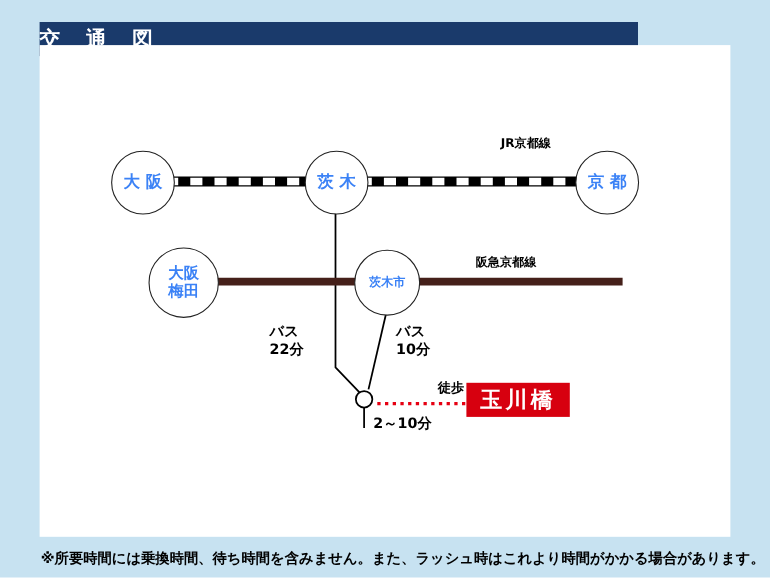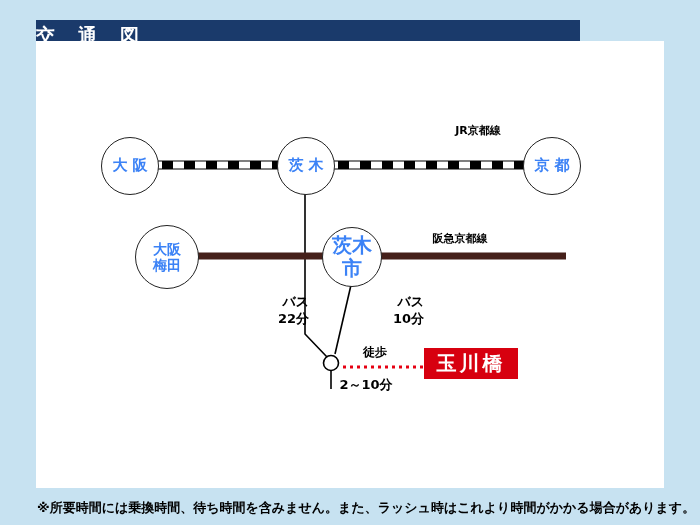--- a/index.html
+++ b/index.html
@@ -14,24 +14,24 @@
   .jr-dash{stroke:#ffffff;stroke-width:7;stroke-dasharray:11 11}
   .hankyu-stroke{stroke:var(--brown,#45201a);stroke-width:7}
   .thin{stroke:var(--line-black,#000);stroke-width:1.6;fill:none}
   .stop{fill:#fff;stroke:var(--line-black,#000);stroke-width:1.6}
   .dots{stroke:var(--dot-red,#e60012);stroke-width:3;stroke-dasharray:3 4}
   .sta{position:absolute;background:#fff;border:1.6px solid #222;border-radius:50%;
        display:flex;align-items:center;justify-content:center;font-weight:600;color:#3b82f6;
        text-align:center;line-height:1.15}
   .d56{width:56px;height:56px;font-size:15px}
   .d62{width:62px;height:62px;font-size:14px}
-  .d58{width:58px;height:58px;font-size:20px}
+  .d58{width:58px;height:58px;font-size:11px}
   .prelined{white-space:pre-line}
   .line-label{position:absolute;width:90px;text-align:center;font-size:11px;font-weight:700;color:#000}
-  .bus-label{position:absolute;width:64px;text-align:right;font-size:13px;font-weight:600;line-height:17px;color:#000}
+  .bus-label{position:absolute;width:64px;text-align:left;font-size:13px;font-weight:600;line-height:17px;color:#000}
   .walk-label{position:absolute;width:60px;text-align:center;font-size:12px;font-weight:600;color:#000}
   .walk-time{position:absolute;width:84px;text-align:center;font-size:13px;font-weight:600;color:#000}
   .dest{position:absolute;left:424px;top:348px;width:94px;height:31px;background:var(--red,#d7000f);
         color:#fff;display:flex;align-items:center;justify-content:center;
         font-size:20px;font-weight:bold;letter-spacing:3px}
   .note{position:absolute;left:37px;top:499px;width:660px;font-size:13px;font-weight:600;color:#000;white-space:nowrap}
 </style>
 </head>
 <body>
 
@@ -72,21 +72,21 @@
   <div class="sta d58" style="left:322px;top:227px">
     <span>茨木市</span>
   </div>
   <div class="line-label" style="left:415px;top:231px">阪急京都線</div>
 
   <div class="bus-label prelined" style="left:245px;top:293px">バス
 22分</div>
   <div class="bus-label prelined" style="left:360px;top:293px">バス
 10分</div>
 
-  <div class="walk-label" style="left:345px;top:344px">徒歩</div>
+  <div class="walk-label" style="left:380px;top:344px">徒歩</div>
   <div class="walk-time" style="left:324px;top:376px">2～10分</div>
 
   <div class="dest">
     <span>玉川橋</span>
   </div>
 
   <div class="note">※所要時間には乗換時間、待ち時間を含みません。また、ラッシュ時はこれより時間がかかる場合があります。</div>
 
 </div>
 

